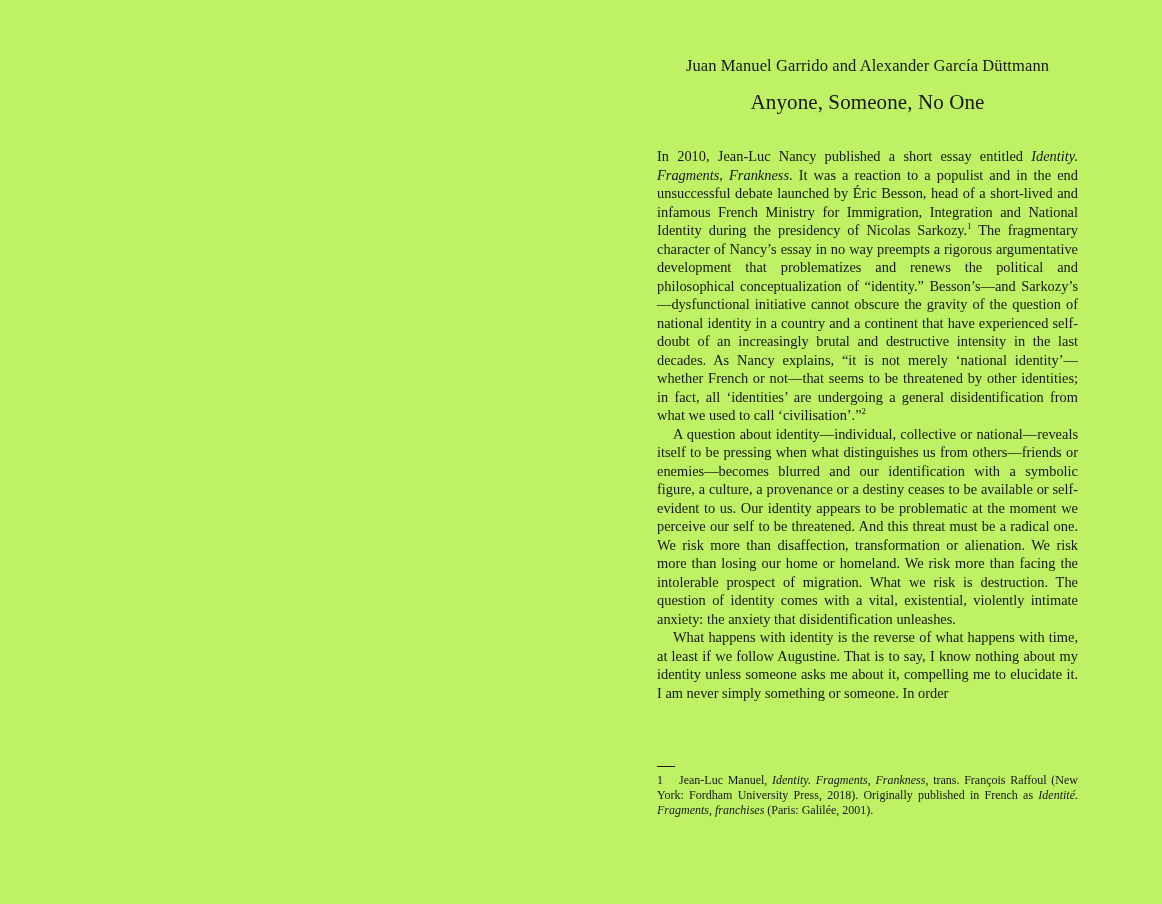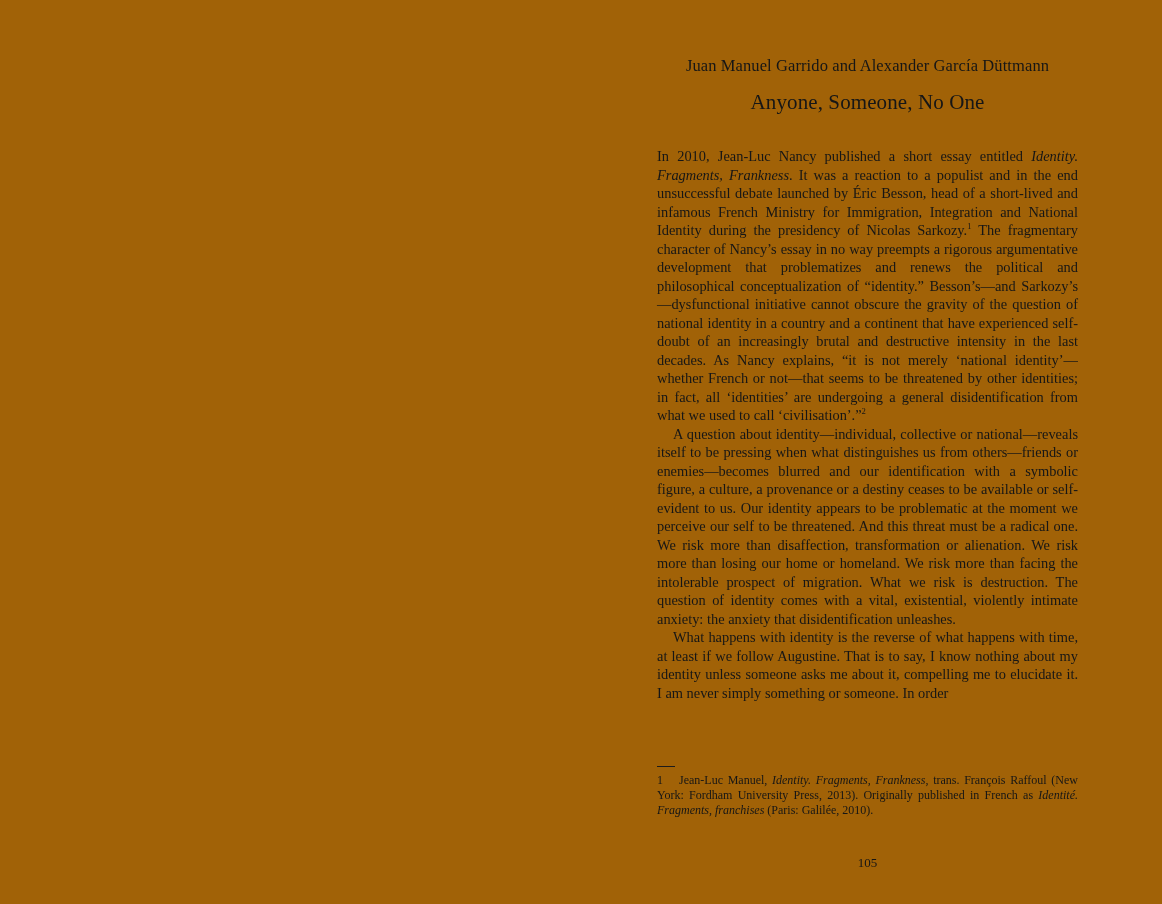--- a/index.html
+++ b/index.html
@@ -4,21 +4,21 @@
 <style>
   html, body {
     margin: 0;
     padding: 0;
     background: #ffffff;
   }
   .page {
     position: relative;
     width: 1162px;
     height: 904px;
-    background: #a16207;
+    background: #bef264;
     font-family: "Liberation Serif", serif;
     color: #161616;
     overflow: hidden;
   }
   .column {
     position: absolute;
     left: 657px;
     top: 0;
     width: 421px;
     height: 904px;
@@ -114,20 +114,19 @@
 
     <div class="body-text">
         <p><span>In 2010, Jean-Luc Nancy published a short essay entitled </span><span class="it">Identity. Fragments, Frankness</span><span>. It was a reaction to a populist and in the end unsuccessful debate launched by Éric Besson, head of a short-lived and infamous French Ministry for Immigration, Integration and National Identity during the presidency of Nicolas Sarkozy.</span><sup>1</sup><span> The fragmentary character of Nancy’s essay in no way preempts a rigorous argumentative development that problematizes and renews the political and philosophical conceptualization of “identity.” Besson’s—and Sarkozy’s—dysfunctional initiative cannot obscure the gravity of the question of national identity in a country and a continent that have experienced self-doubt of an increasingly brutal and destructive intensity in the last decades. As Nancy explains, “it is not merely ‘national identity’—whether French or not—that seems to be threatened by other identities; in fact, all ‘identities’ are undergoing a general disidentification from what we used to call ‘civilisation’.”</span><sup>2</sup></p>
         <p class="indent"><span>A question about identity—individual, collective or national—reveals itself to be pressing when what distinguishes us from others—friends or enemies—becomes blurred and our identification with a symbolic figure, a culture, a provenance or a destiny ceases to be available or self-evident to us. Our identity appears to be problematic at the moment we perceive our self to be threatened. And this threat must be a radical one. We risk more than disaffection, transformation or alienation. We risk more than losing our home or homeland. We risk more than facing the intolerable prospect of migration. What we risk is destruction. The question of identity comes with a vital, existential, violently intimate anxiety: the anxiety that disidentification unleashes.</span></p>
         <p class="indent"><span>What happens with identity is the reverse of what happens with time, at least if we follow Augustine. That is to say, I know nothing about my identity unless someone asks me about it, compelling me to elucidate it. I am never simply something or someone. In order</span></p>
       </div>
 
     <div class="footnote-area">
       <div class="fn-rule"></div>
       <div class="footnotes">
-          <p><span class="fn-num">1</span><span>Jean-Luc Manuel, </span><span class="it">Identity. Fragments, Frankness</span><span>, trans. François Raffoul (New York: Fordham University Press, 2013). Originally published in French as </span><span class="it">Identité. Fragments, franchises</span><span> (Paris: Galilée, 2010).</span></p>
+          <p><span class="fn-num">1</span><span>Jean-Luc Manuel, </span><span class="it">Identity. Fragments, Frankness</span><span>, trans. François Raffoul (New York: Fordham University Press, 2018). Originally published in French as </span><span class="it">Identité. Fragments, franchises</span><span> (Paris: Galilée, 2001).</span></p>
         </div>
     </div>
 
-    <div class="page-number">105</div>
 
   </div>
 </div>
 
 </body></html>

